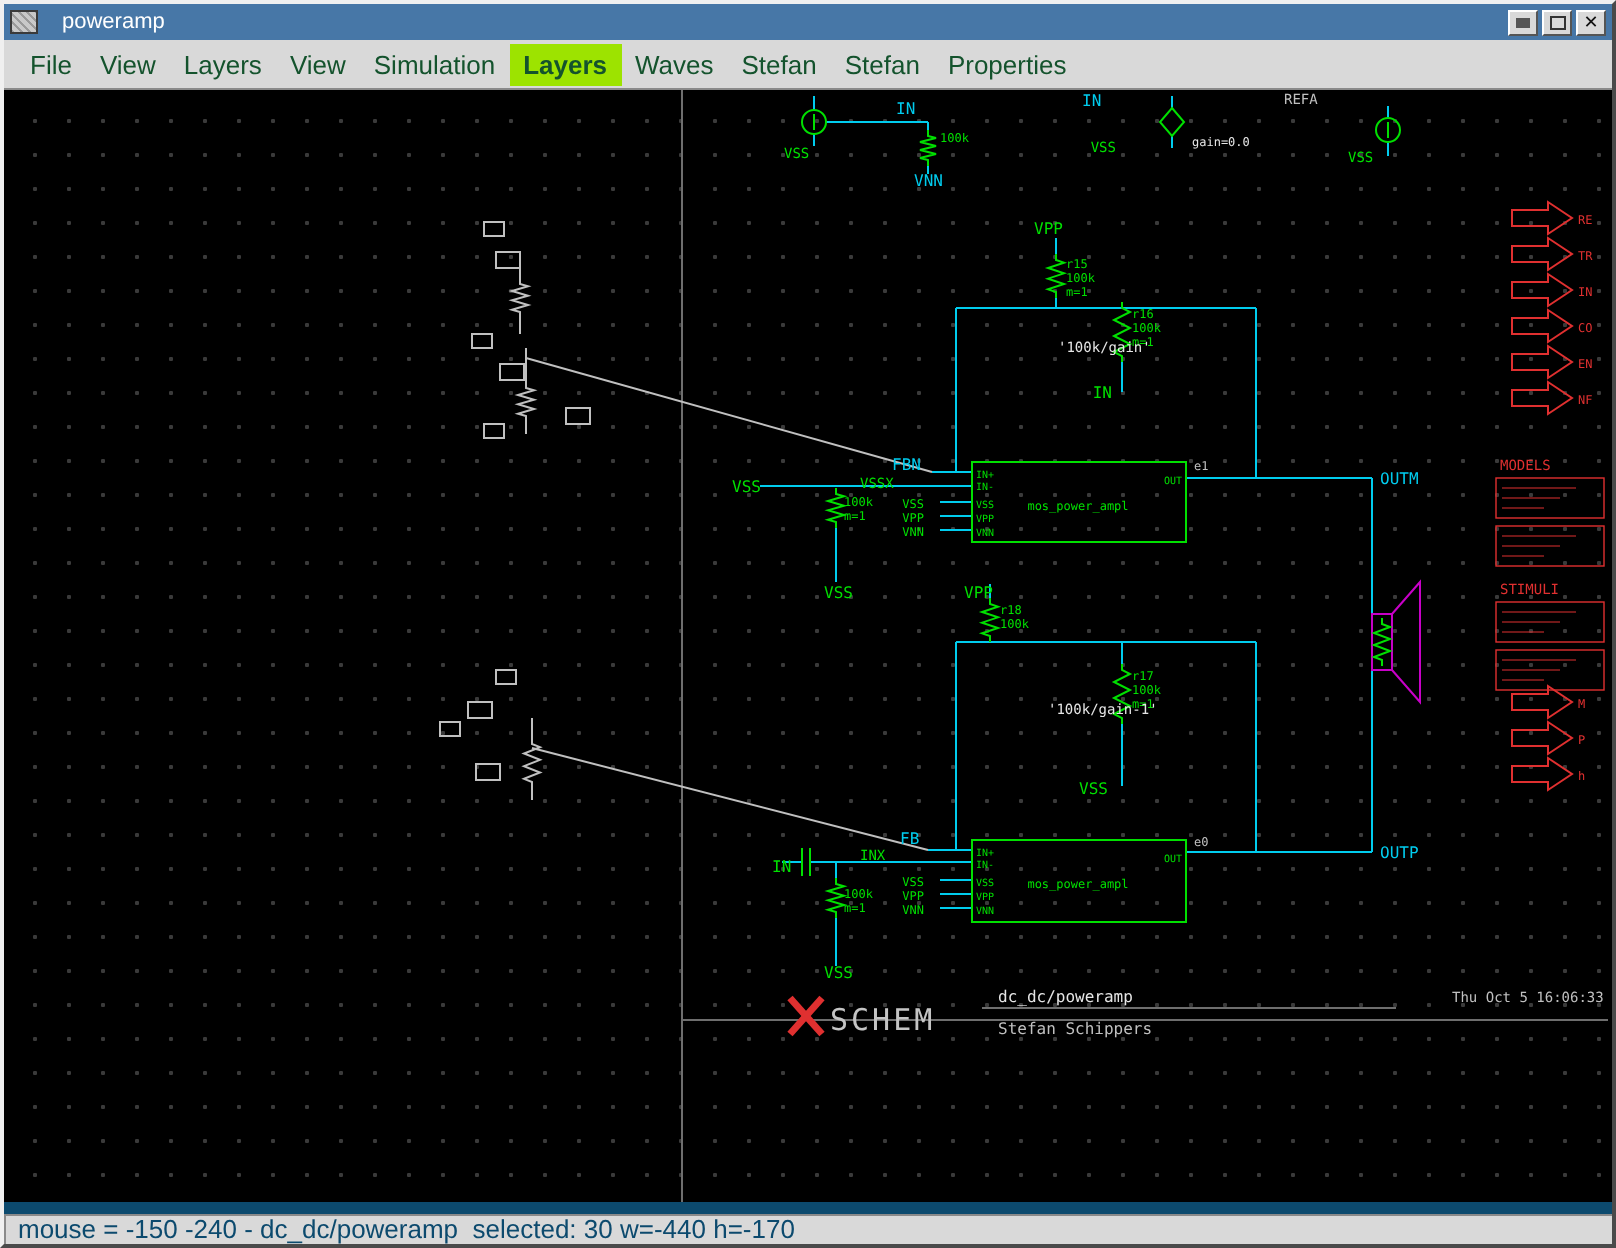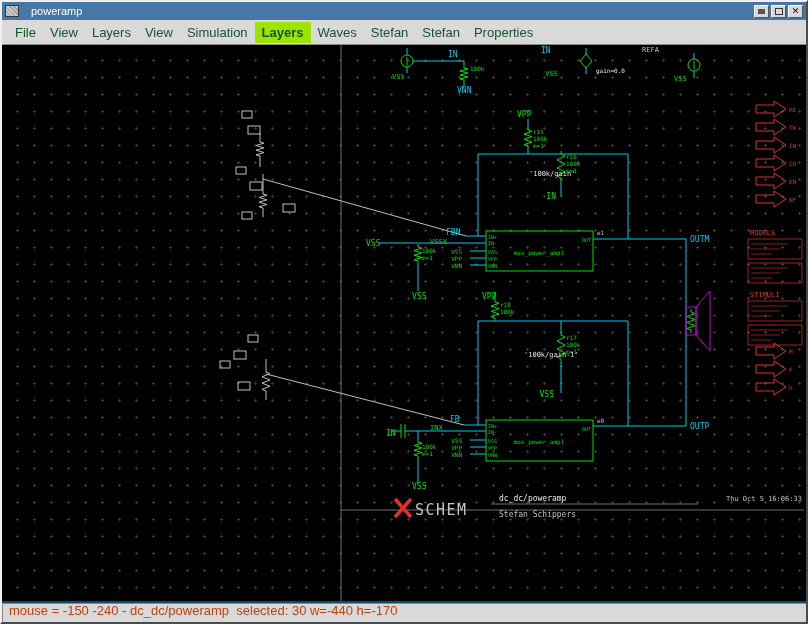--- a/index.html
+++ b/index.html
@@ -23,21 +23,21 @@
   .menu-item{padding:3px 7px;white-space:nowrap}
   .menu-right{margin-left:auto;display:flex}
   .menu-right .menu-item{padding:3px 11px}
   
   .canvas{flex:0 0 556px;height:556px;position:relative;background-color:#000;
           background-image:radial-gradient(circle,#3a3a3a 1px,transparent 1.2px);
           background-size:17px 17px;background-position:7px 7px;overflow:hidden}
   .canvas svg{position:absolute;left:0;top:0;font-family:"DejaVu Sans Mono",monospace}
   
   .statusbar{height:21px;flex:0 0 auto;background:#d9d9d9;display:flex;align-items:flex-start;
-             font-size:13px;color:#c2410c;padding:0 7px;border-top:2px solid #0c4a6e;
+             font-size:13px;color:#0c4a6e;padding:0 7px;border-top:6px solid #0c4a6e;
              box-shadow:inset 1px 1px 0 #8a8a8a}
   .statusbar span{white-space:pre}
 </style>
 </head>
 <body>
 
 <div class="window">
 
   <div class="titlebar">
     <div class="title-icon"></div>

